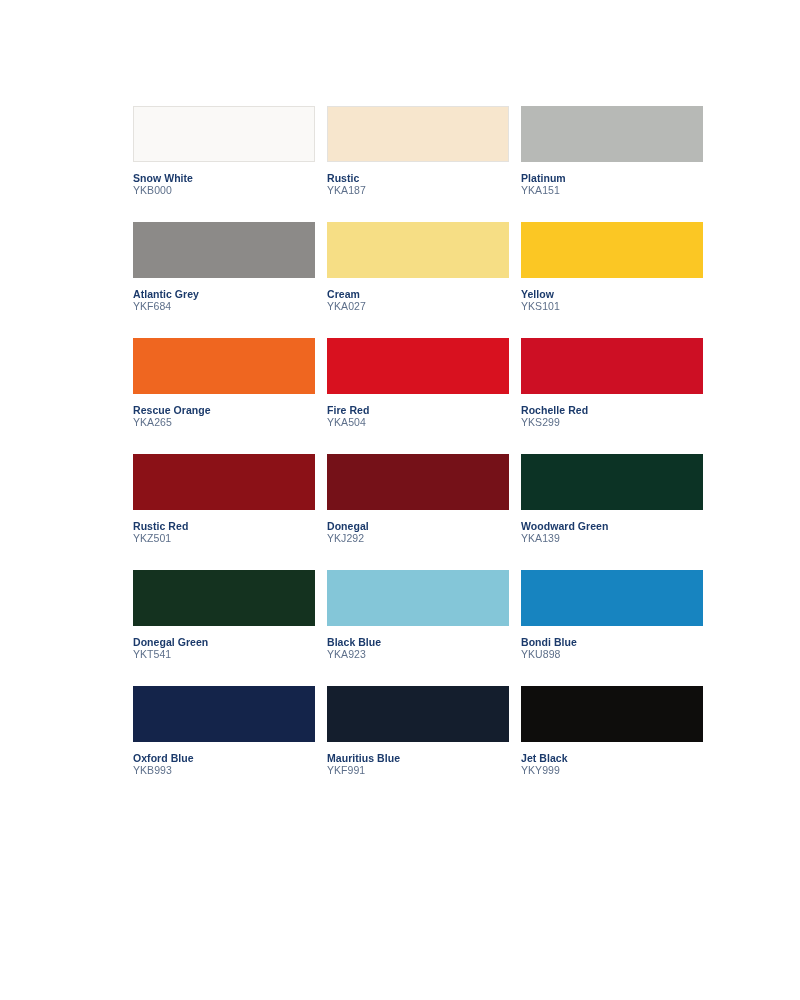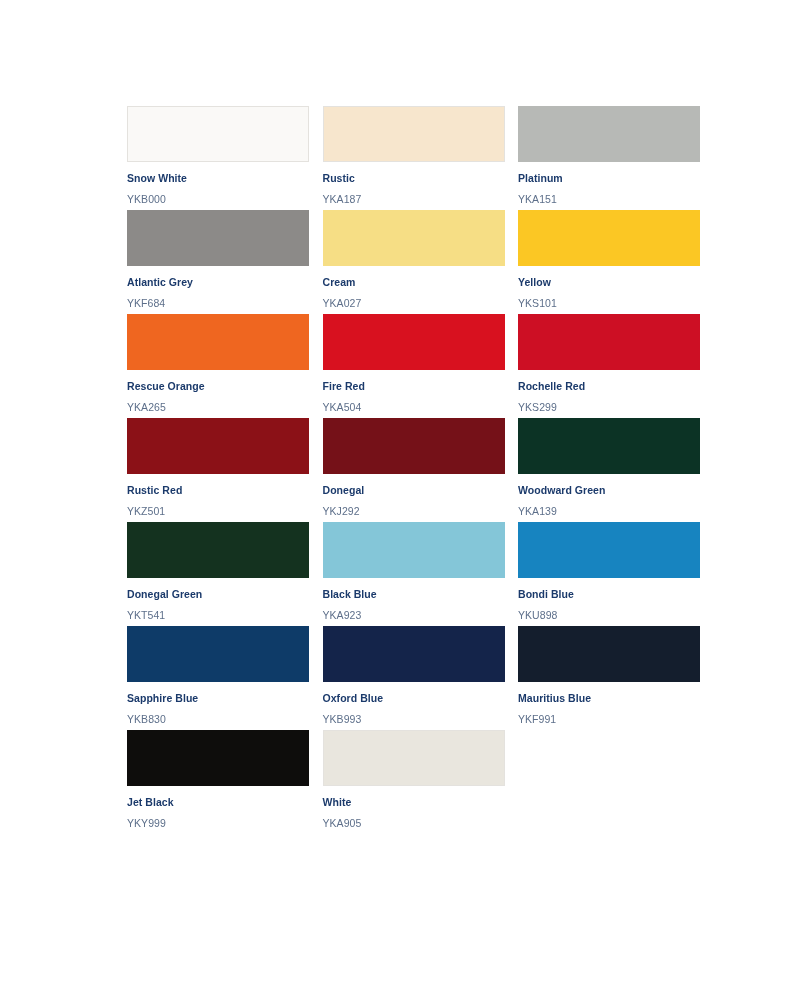--- a/index.html
+++ b/index.html
@@ -15,27 +15,28 @@
   #palette-page {
     position: relative;
     width: 800px;
     height: 1000px;
     background: #ffffff;
     overflow: hidden;
   }
 
   #swatch-grid {
     position: absolute;
-    left: 127px;
+    left: 133px;
     top: 106px;
     width: 573px;
     display: grid;
     grid-template-columns: repeat(3, 182px);
     column-gap: 13.5px;
     row-gap: 0px;
+    gap: 12px;
   }
 
   .swatch-cell {
     width: 182px;
     height: 104px;
     display: block;
   }
 
   .swatch-chip {
     width: 182px;
@@ -54,21 +55,21 @@
     font-size: 10.5px;
     font-weight: bold;
     line-height: 1.1;
     color: #1b3a6b;
     letter-spacing: 0.05px;
     white-space: nowrap;
   }
 
   .swatch-code {
     display: block;
-    margin-top: 9px;
+    margin-top: 0;
     font-size: 10.5px;
     font-weight: normal;
     line-height: 1.1;
     color: #5d6f8a;
     letter-spacing: 0.05px;
     white-space: nowrap;
   }
 </style>
 </head>
 <body>
@@ -144,38 +145,28 @@
         <span class="swatch-chip" style="background-color: rgb(132, 198, 216);"></span>
         <span class="swatch-name">Black Blue</span>
         <span class="swatch-code">YKA923</span>
       </div>
       <div class="swatch-cell">
         <span class="swatch-chip" style="background-color: rgb(23, 132, 192);"></span>
         <span class="swatch-name">Bondi Blue</span>
         <span class="swatch-code">YKU898</span>
       </div>
       <div class="swatch-cell">
-        <span class="swatch-chip" style="background-color: rgb(14, 59, 104);"></span>
-        <span class="swatch-name">Sapphire Blue</span>
-        <span class="swatch-code">YKB830</span>
-      </div>
-      <div class="swatch-cell">
         <span class="swatch-chip" style="background-color: rgb(20, 36, 74);"></span>
         <span class="swatch-name">Oxford Blue</span>
         <span class="swatch-code">YKB993</span>
       </div>
       <div class="swatch-cell">
         <span class="swatch-chip" style="background-color: rgb(20, 30, 45);"></span>
         <span class="swatch-name">Mauritius Blue</span>
         <span class="swatch-code">YKF991</span>
       </div>
       <div class="swatch-cell">
         <span class="swatch-chip" style="background-color: rgb(14, 13, 12);"></span>
         <span class="swatch-name">Jet Black</span>
         <span class="swatch-code">YKY999</span>
       </div>
-      <div class="swatch-cell">
-        <span class="swatch-chip bordered" style="background-color: rgb(233, 230, 222);"></span>
-        <span class="swatch-name">White</span>
-        <span class="swatch-code">YKA905</span>
-      </div>
     </div>
 </div>
 
 </body></html>

